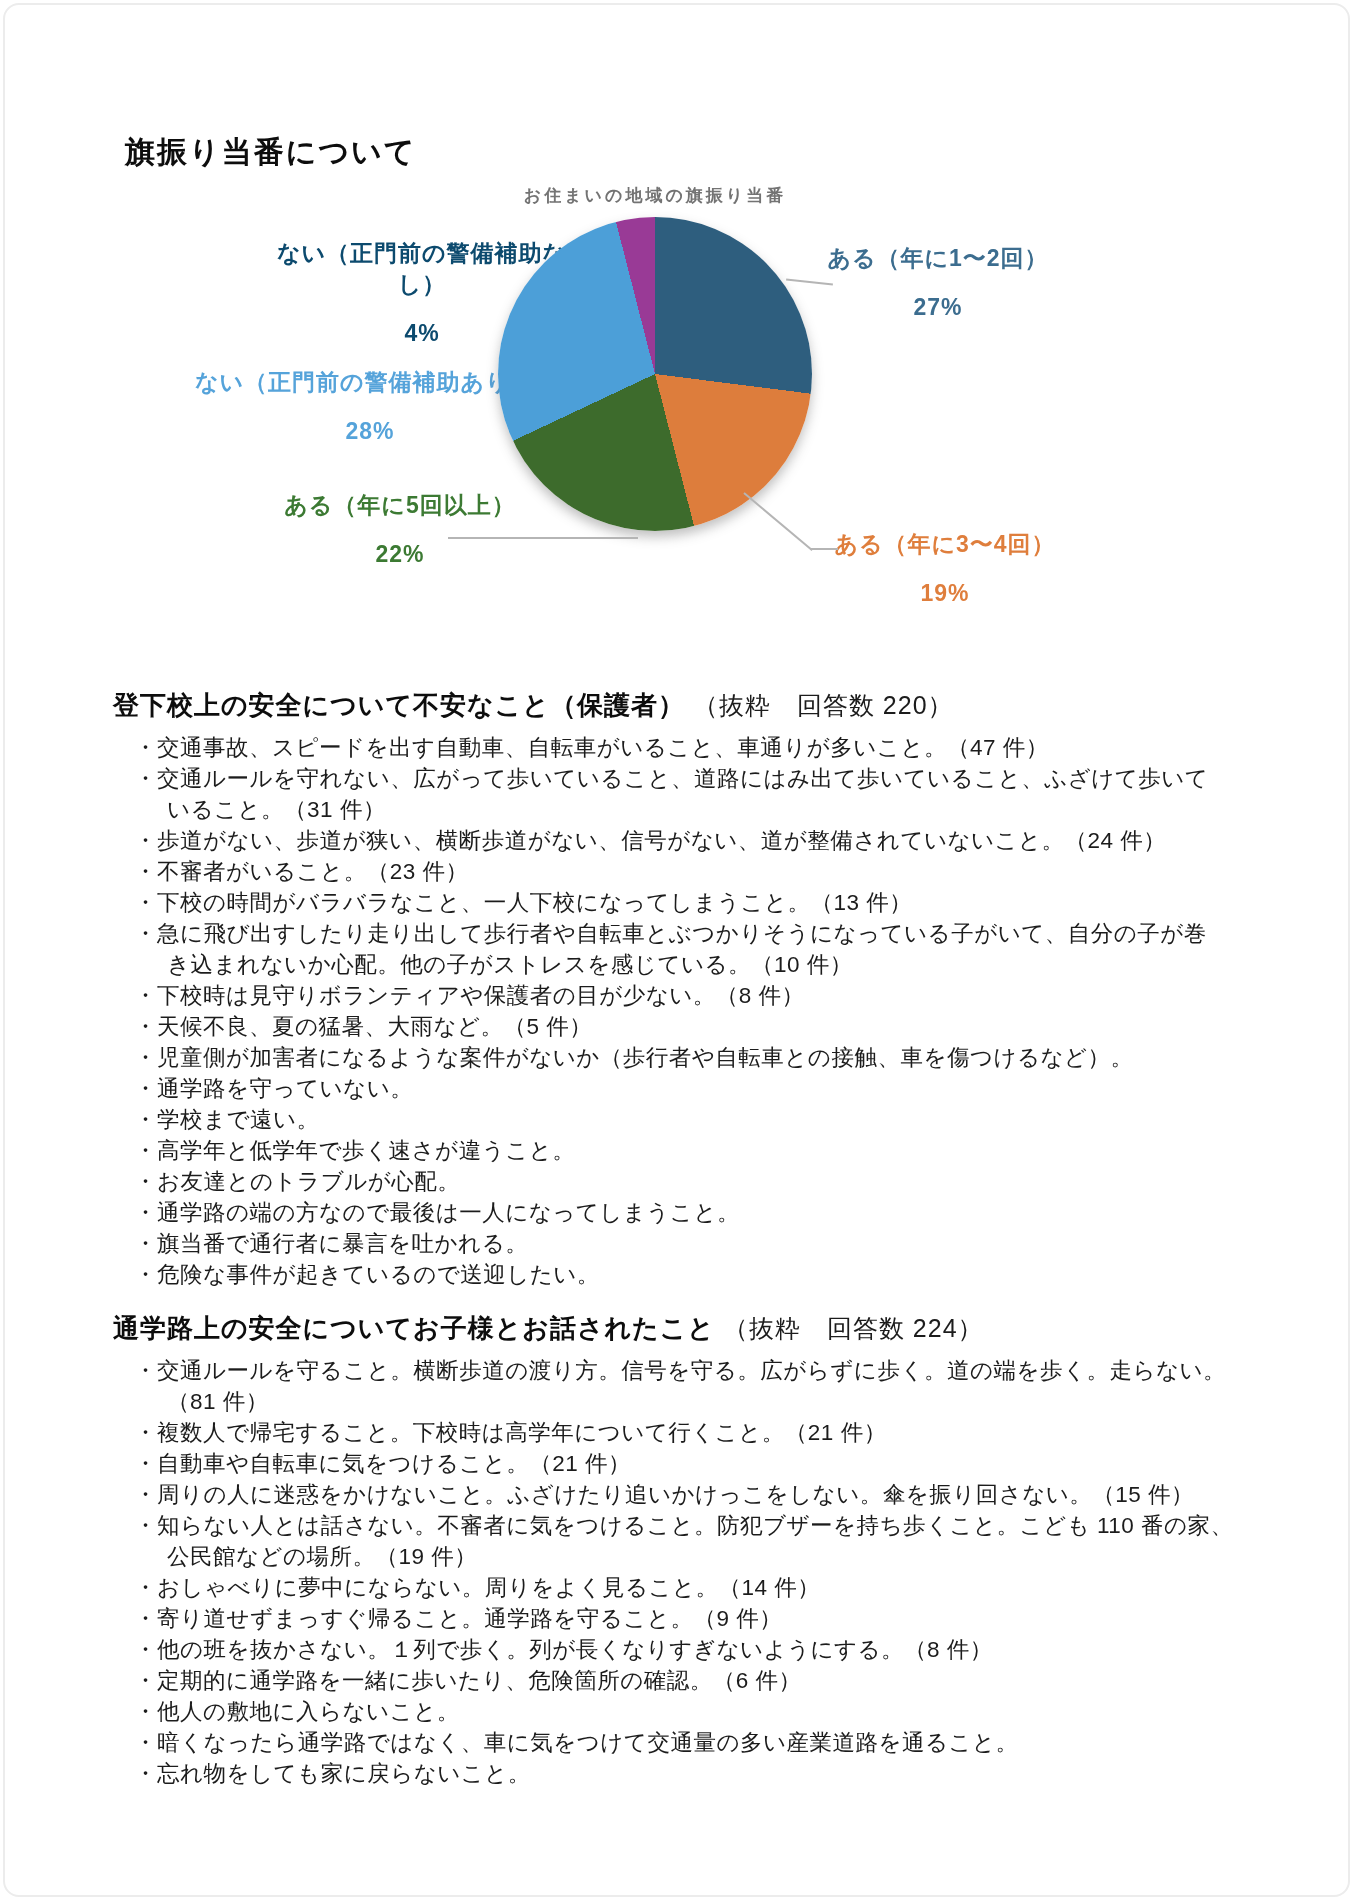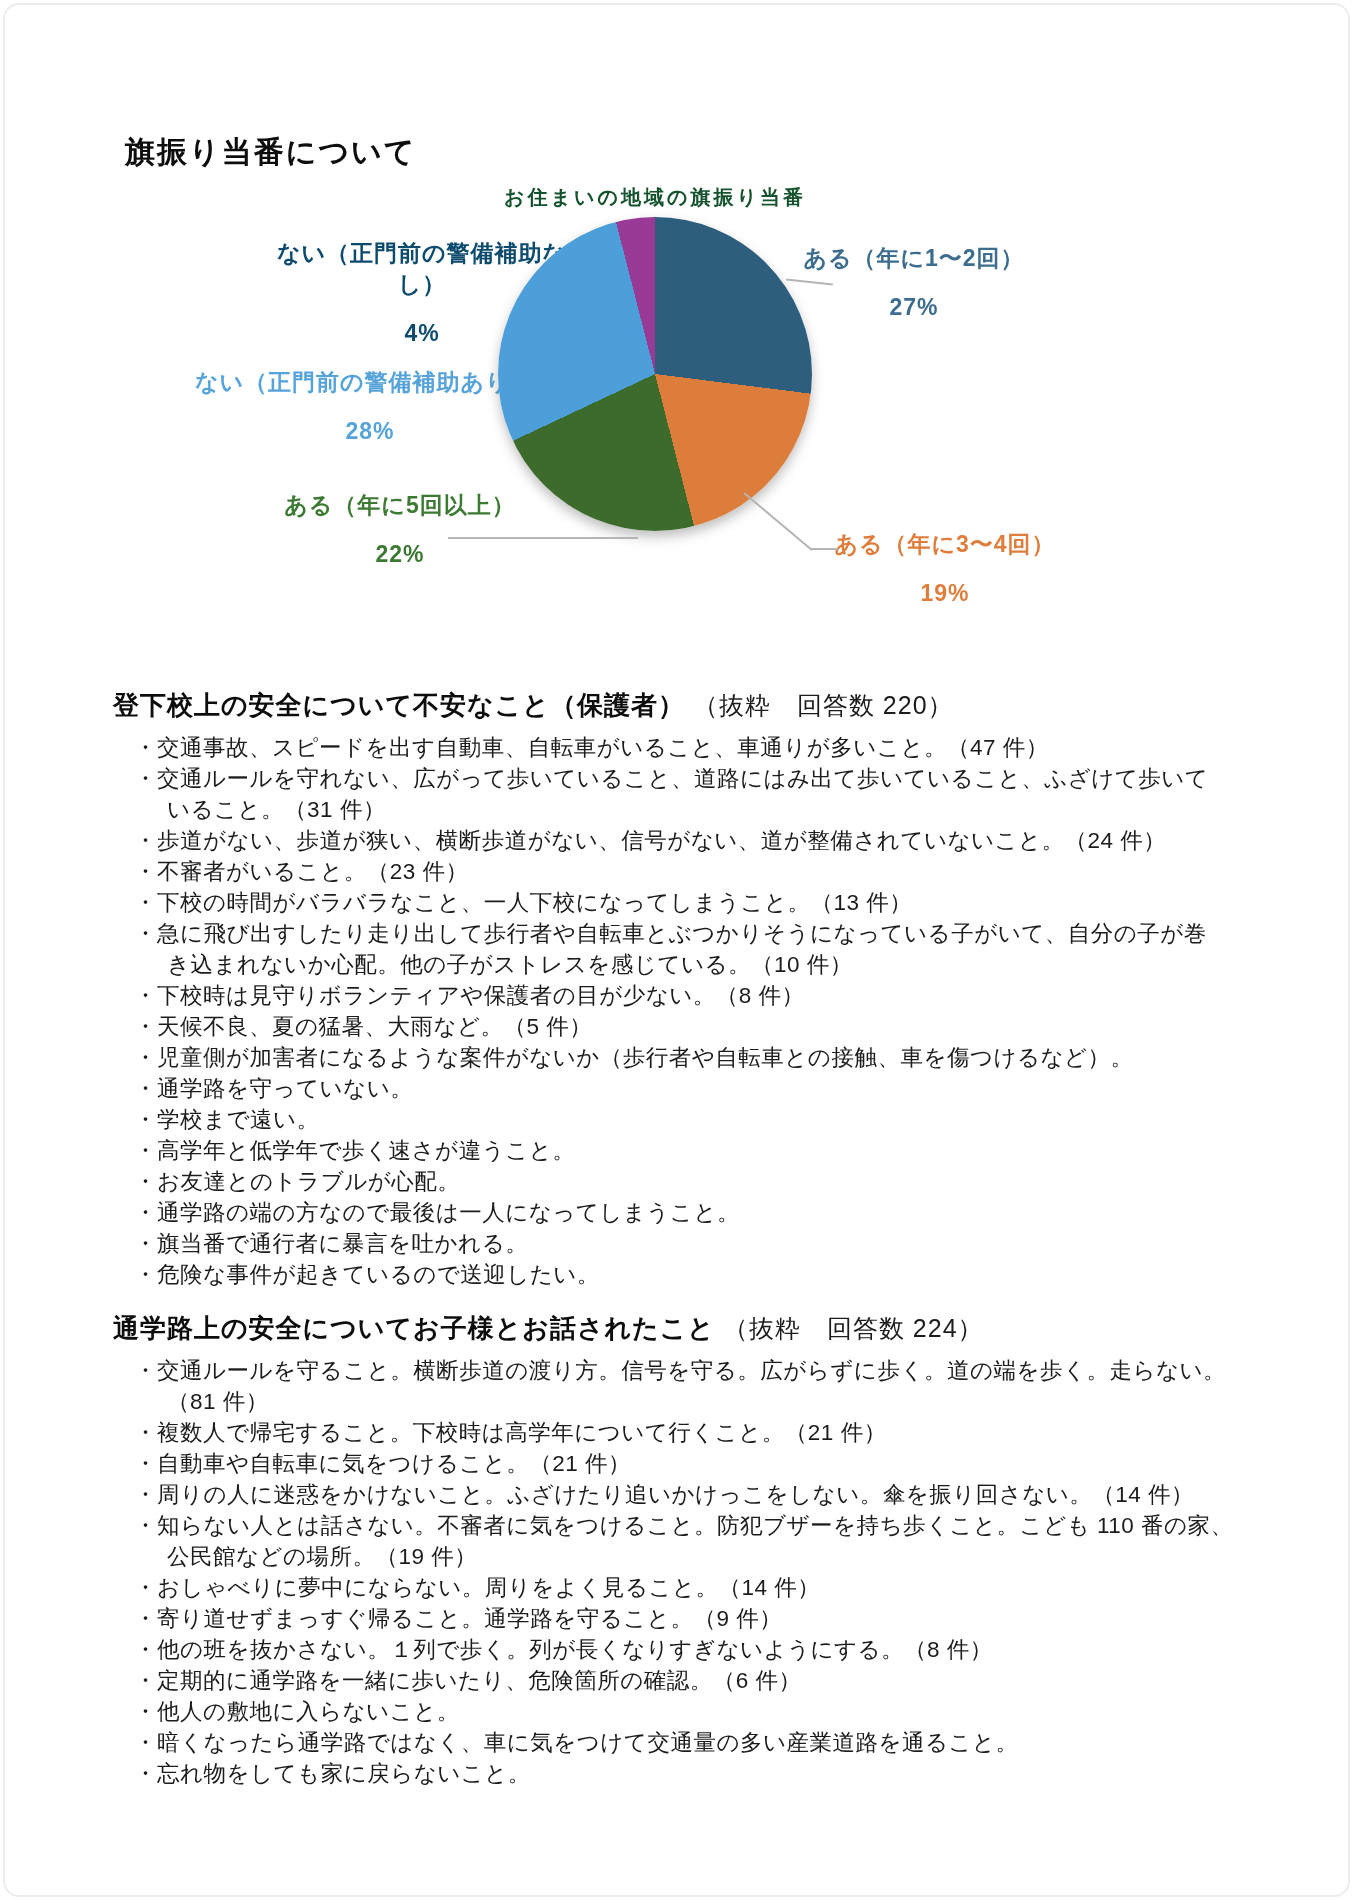--- a/index.html
+++ b/index.html
@@ -13,30 +13,30 @@
     pointer-events:none;
   }
   
   .doc-title{
     position:absolute;left:113px;top:120px;margin:12px;
     font-size:30px;font-weight:700;letter-spacing:2px;color:#0d0d0d;
   }
   
   .chart-title{
     position:absolute;left:355px;top:184px;width:600px;text-align:center;
-    font-size:20px;font-weight:600;letter-spacing:3px;color:#14532d;
+    font-size:17px;font-weight:600;letter-spacing:3px;color:#737373;
   }
   .pie{
     position:absolute;left:498px;top:217px;width:314px;height:314px;
     border-radius:50%;z-index:2;
     box-shadow:0 6px 12px rgba(90,90,90,.38);
   }
   .lbl{position:absolute;text-align:center;font-weight:700;font-size:23px;letter-spacing:1px;}
   .lbl .lbl-pct{margin-top:20px;font-size:23px;}
-  .lbl-0{left:764px;top:243px;width:300px;color:#3c6d8f;}
+  .lbl-0{left:788px;top:243px;width:300px;color:#3c6d8f;}
   .lbl-1{left:795px;top:497px;width:300px;color:#df7e3c;margin-top:32px;}
   .lbl-2{left:250px;top:490px;width:300px;color:#3c7a33;}
   .lbl-3{left:195px;top:367px;width:310px;color:#55a3da;white-space:nowrap;z-index:1;}
   .lbl-3 .lbl-pct{padding-left:40px;}
   .lbl-4{left:244px;top:238px;width:300px;color:#0c4a6e;margin-left:28px;}
   .leader{position:absolute;height:2px;background:#b5b5b5;z-index:3;}
   .leader-27{left:786px;top:281px;width:47px;transform:rotate(6deg);}
   .leader-19a{left:744px;top:492px;width:89px;transform:rotate(40deg);transform-origin:0 50%;}
   .leader-19b{left:810px;top:548px;width:28px;}
   .leader-22{left:448px;top:537px;width:190px;}
@@ -117,21 +117,21 @@
     </ul>
 </section>
 
 <section class="txt sec2">
   <h2><span class="h-bold">通学路上の安全についてお子様とお話されたこと</span><span class="h-note">（抜粋　回答数 224）</span></h2>
   <ul>
       <li>交通ルールを守ること。横断歩道の渡り方。信号を守る。広がらずに歩く。道の端を歩く。走らない。
 （81 件）</li>
       <li>複数人で帰宅すること。下校時は高学年について行くこと。（21 件）</li>
       <li>自動車や自転車に気をつけること。（21 件）</li>
-      <li>周りの人に迷惑をかけないこと。ふざけたり追いかけっこをしない。傘を振り回さない。（14 件）</li>
+      <li>周りの人に迷惑をかけないこと。ふざけたり追いかけっこをしない。傘を振り回さない。（15 件）</li>
       <li>知らない人とは話さない。不審者に気をつけること。防犯ブザーを持ち歩くこと。こども 110 番の家、
 公民館などの場所。（19 件）</li>
       <li>おしゃべりに夢中にならない。周りをよく見ること。（14 件）</li>
       <li>寄り道せずまっすぐ帰ること。通学路を守ること。（9 件）</li>
       <li>他の班を抜かさない。１列で歩く。列が長くなりすぎないようにする。（8 件）</li>
       <li>定期的に通学路を一緒に歩いたり、危険箇所の確認。（6 件）</li>
       <li>他人の敷地に入らないこと。</li>
       <li>暗くなったら通学路ではなく、車に気をつけて交通量の多い産業道路を通ること。</li>
       <li>忘れ物をしても家に戻らないこと。</li>
     </ul>

